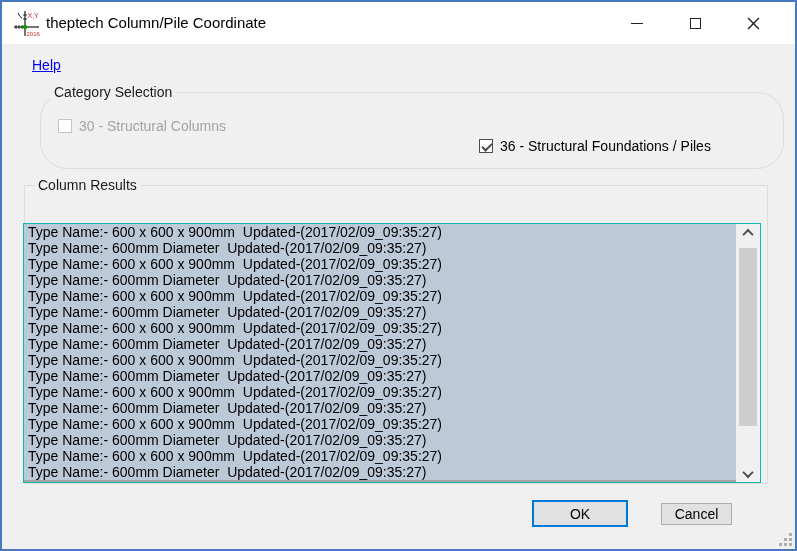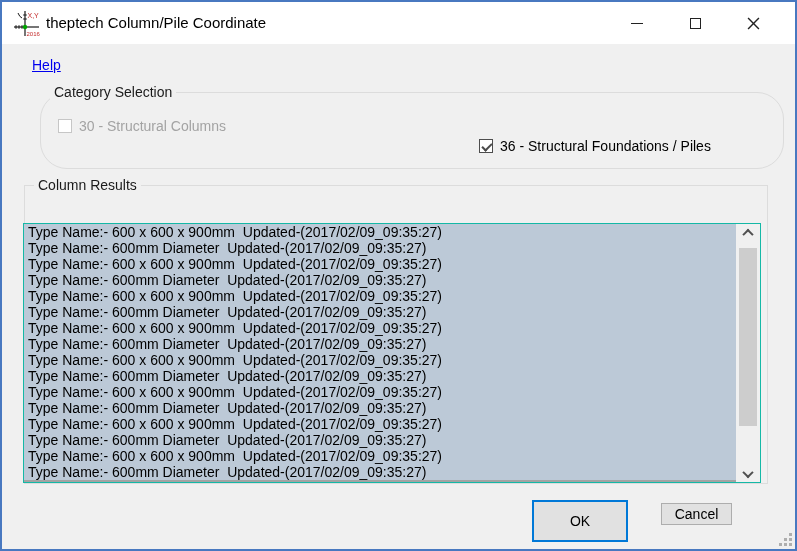--- a/index.html
+++ b/index.html
@@ -57,21 +57,21 @@
     display:flex;align-items:center;justify-content:center;}
   .sbtn-up{top:0;} .sbtn-down{bottom:0;}
   .chev{width:8px;height:8px;border-top:2px solid #505050;border-right:2px solid #505050;}
   .chev-up{transform:rotate(-45deg) translate(-1px,1px);}
   .chev-down{transform:rotate(135deg) translate(-1px,1px);}
   .sthumb{position:absolute;left:3px;right:3px;top:24px;height:178px;background:#cdcdcd;}
   
   .btn{position:absolute;background:#e1e1e1;font-size:14px;color:#000;
     display:flex;align-items:center;justify-content:center;cursor:pointer;
     font-family:"Liberation Sans",sans-serif;}
-  .btn-ok{left:530px;top:498px;width:96px;height:42px;border:2px solid var(--ok-focus-border);}
+  .btn-ok{left:530px;top:498px;width:96px;height:27px;border:2px solid var(--ok-focus-border);}
   .btn-cancel{left:659px;top:501px;width:71px;height:22px;border:1px solid #adadad;text-align:center;}
   
   .grip{position:absolute;right:2px;bottom:2px;width:16px;height:16px;}
   .grip i{position:absolute;width:3px;height:3px;background:#aeaeae;}
   .grip i:nth-child(1){right:1px;bottom:1px;}
   .grip i:nth-child(2){right:1px;bottom:6px;}
   .grip i:nth-child(3){right:6px;bottom:1px;}
   .grip i:nth-child(4){right:1px;bottom:11px;}
   .grip i:nth-child(5){right:6px;bottom:6px;}
   .grip i:nth-child(6){right:11px;bottom:1px;}

